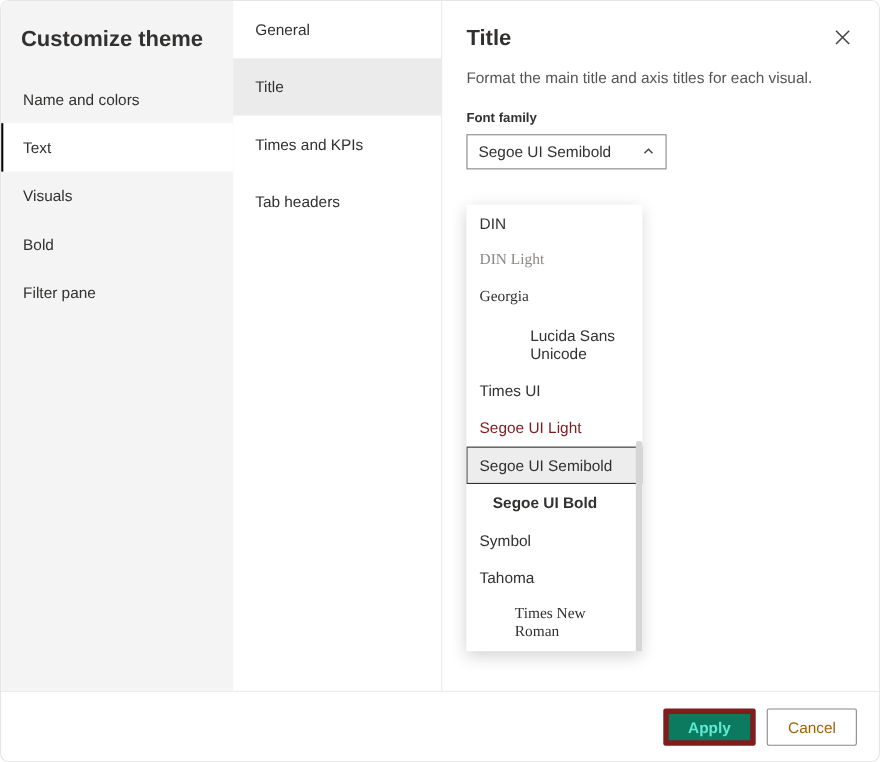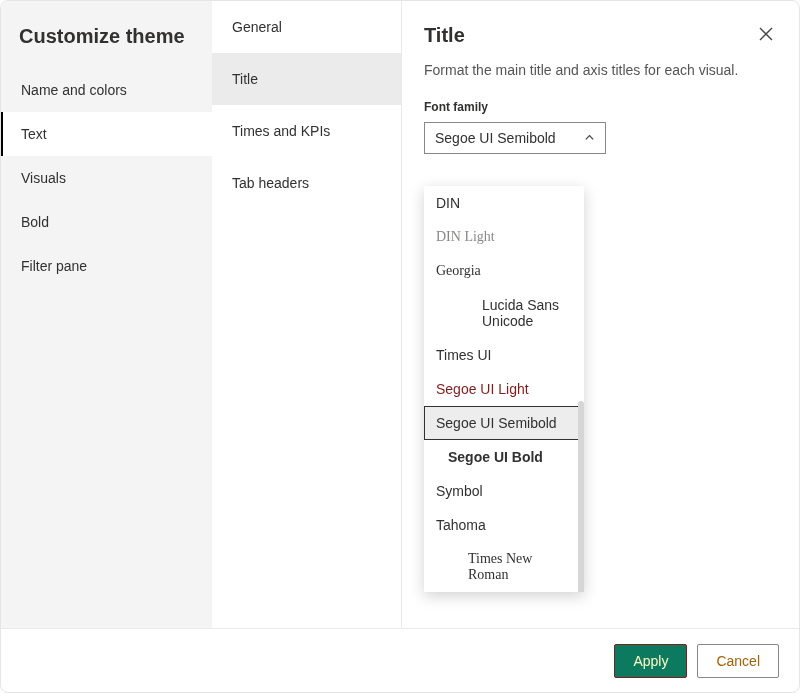--- a/index.html
+++ b/index.html
@@ -72,21 +72,21 @@
   }
   
   .footer {
     height:64px; border-top:1px solid #eaeaea; display:flex; align-items:center;
     justify-content:flex-end; padding:0 20px; gap:10px;
   }
   .btn {
     height:34px; padding:0 18px; font-size:14px; border-radius:2px; cursor:pointer;
     display:flex; align-items:center;
   }
-  .btn.primary { background:#0c7a5e; color:#fef9c3; border:1px solid #7f1d1d; font-weight:400; }
+  .btn.primary { background:#0c7a5e; color:#5eead4; border:5px solid #7f1d1d; font-weight:700; }
   .btn.secondary { background:#fff; color:#a16207; border:1px solid #8a8886; }
 </style>
 </head>
 <body>
 
 <div class="app">
   <div class="body">
 
     <div class="leftnav">
       <div class="title">Customize theme</div>

